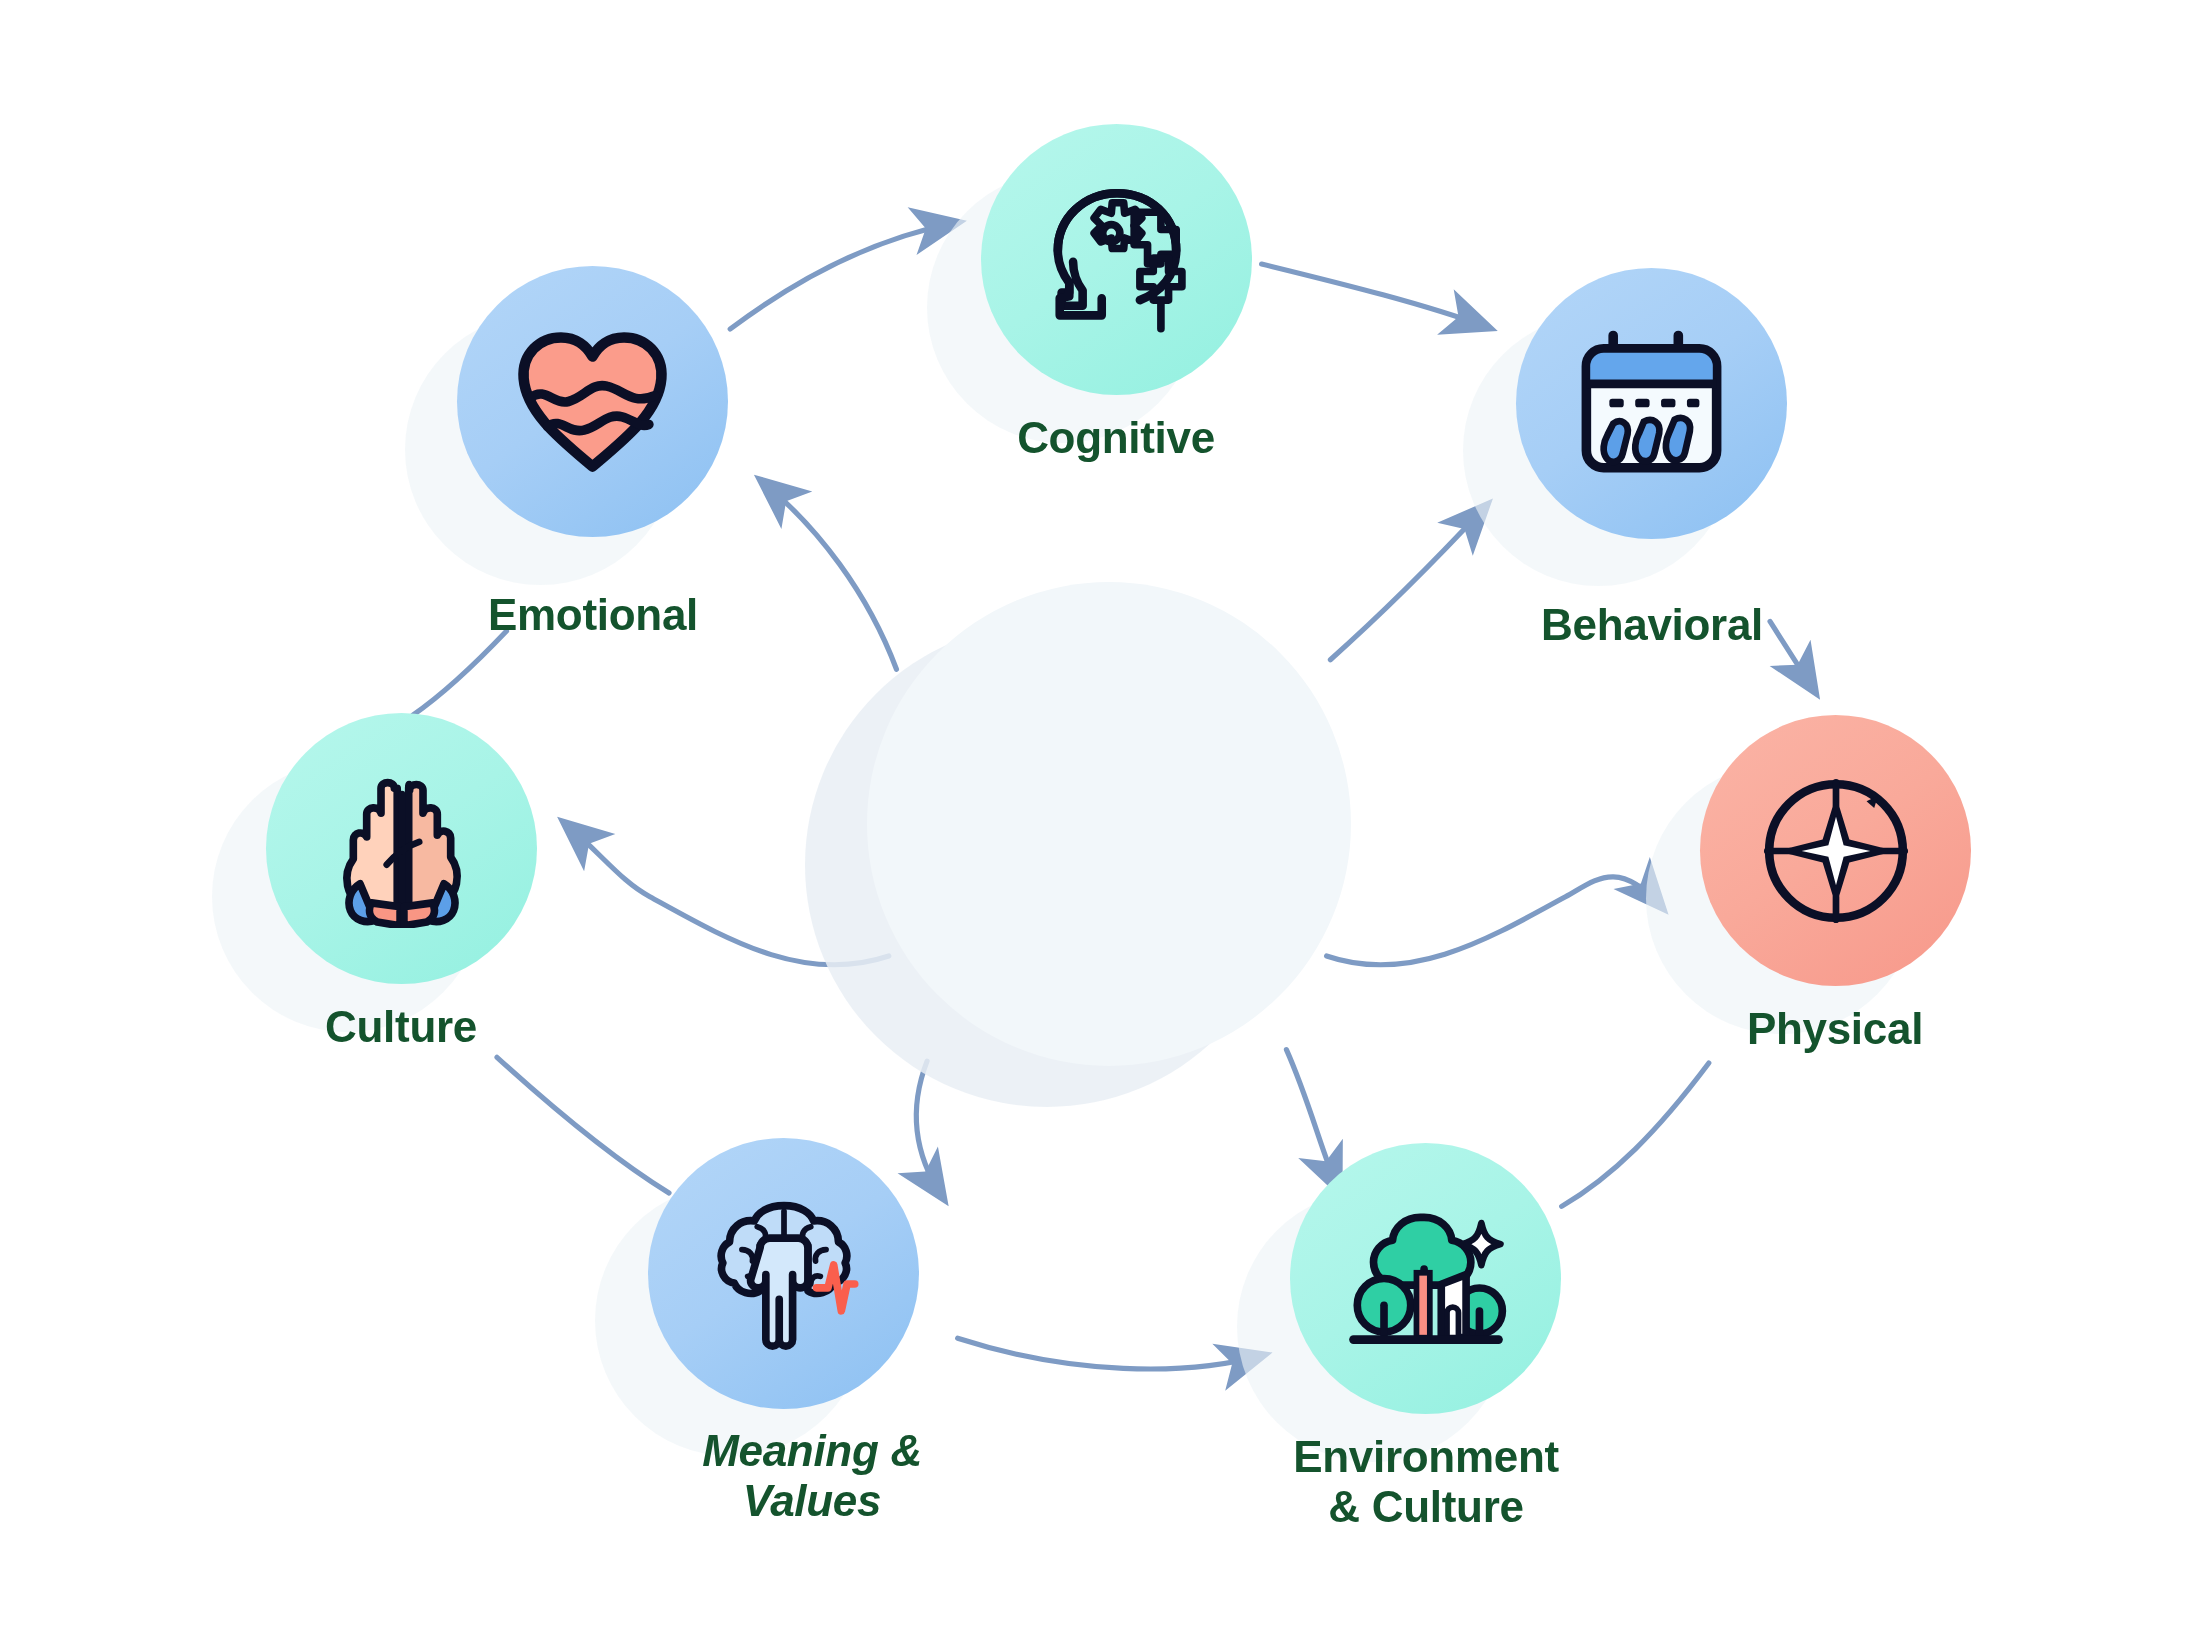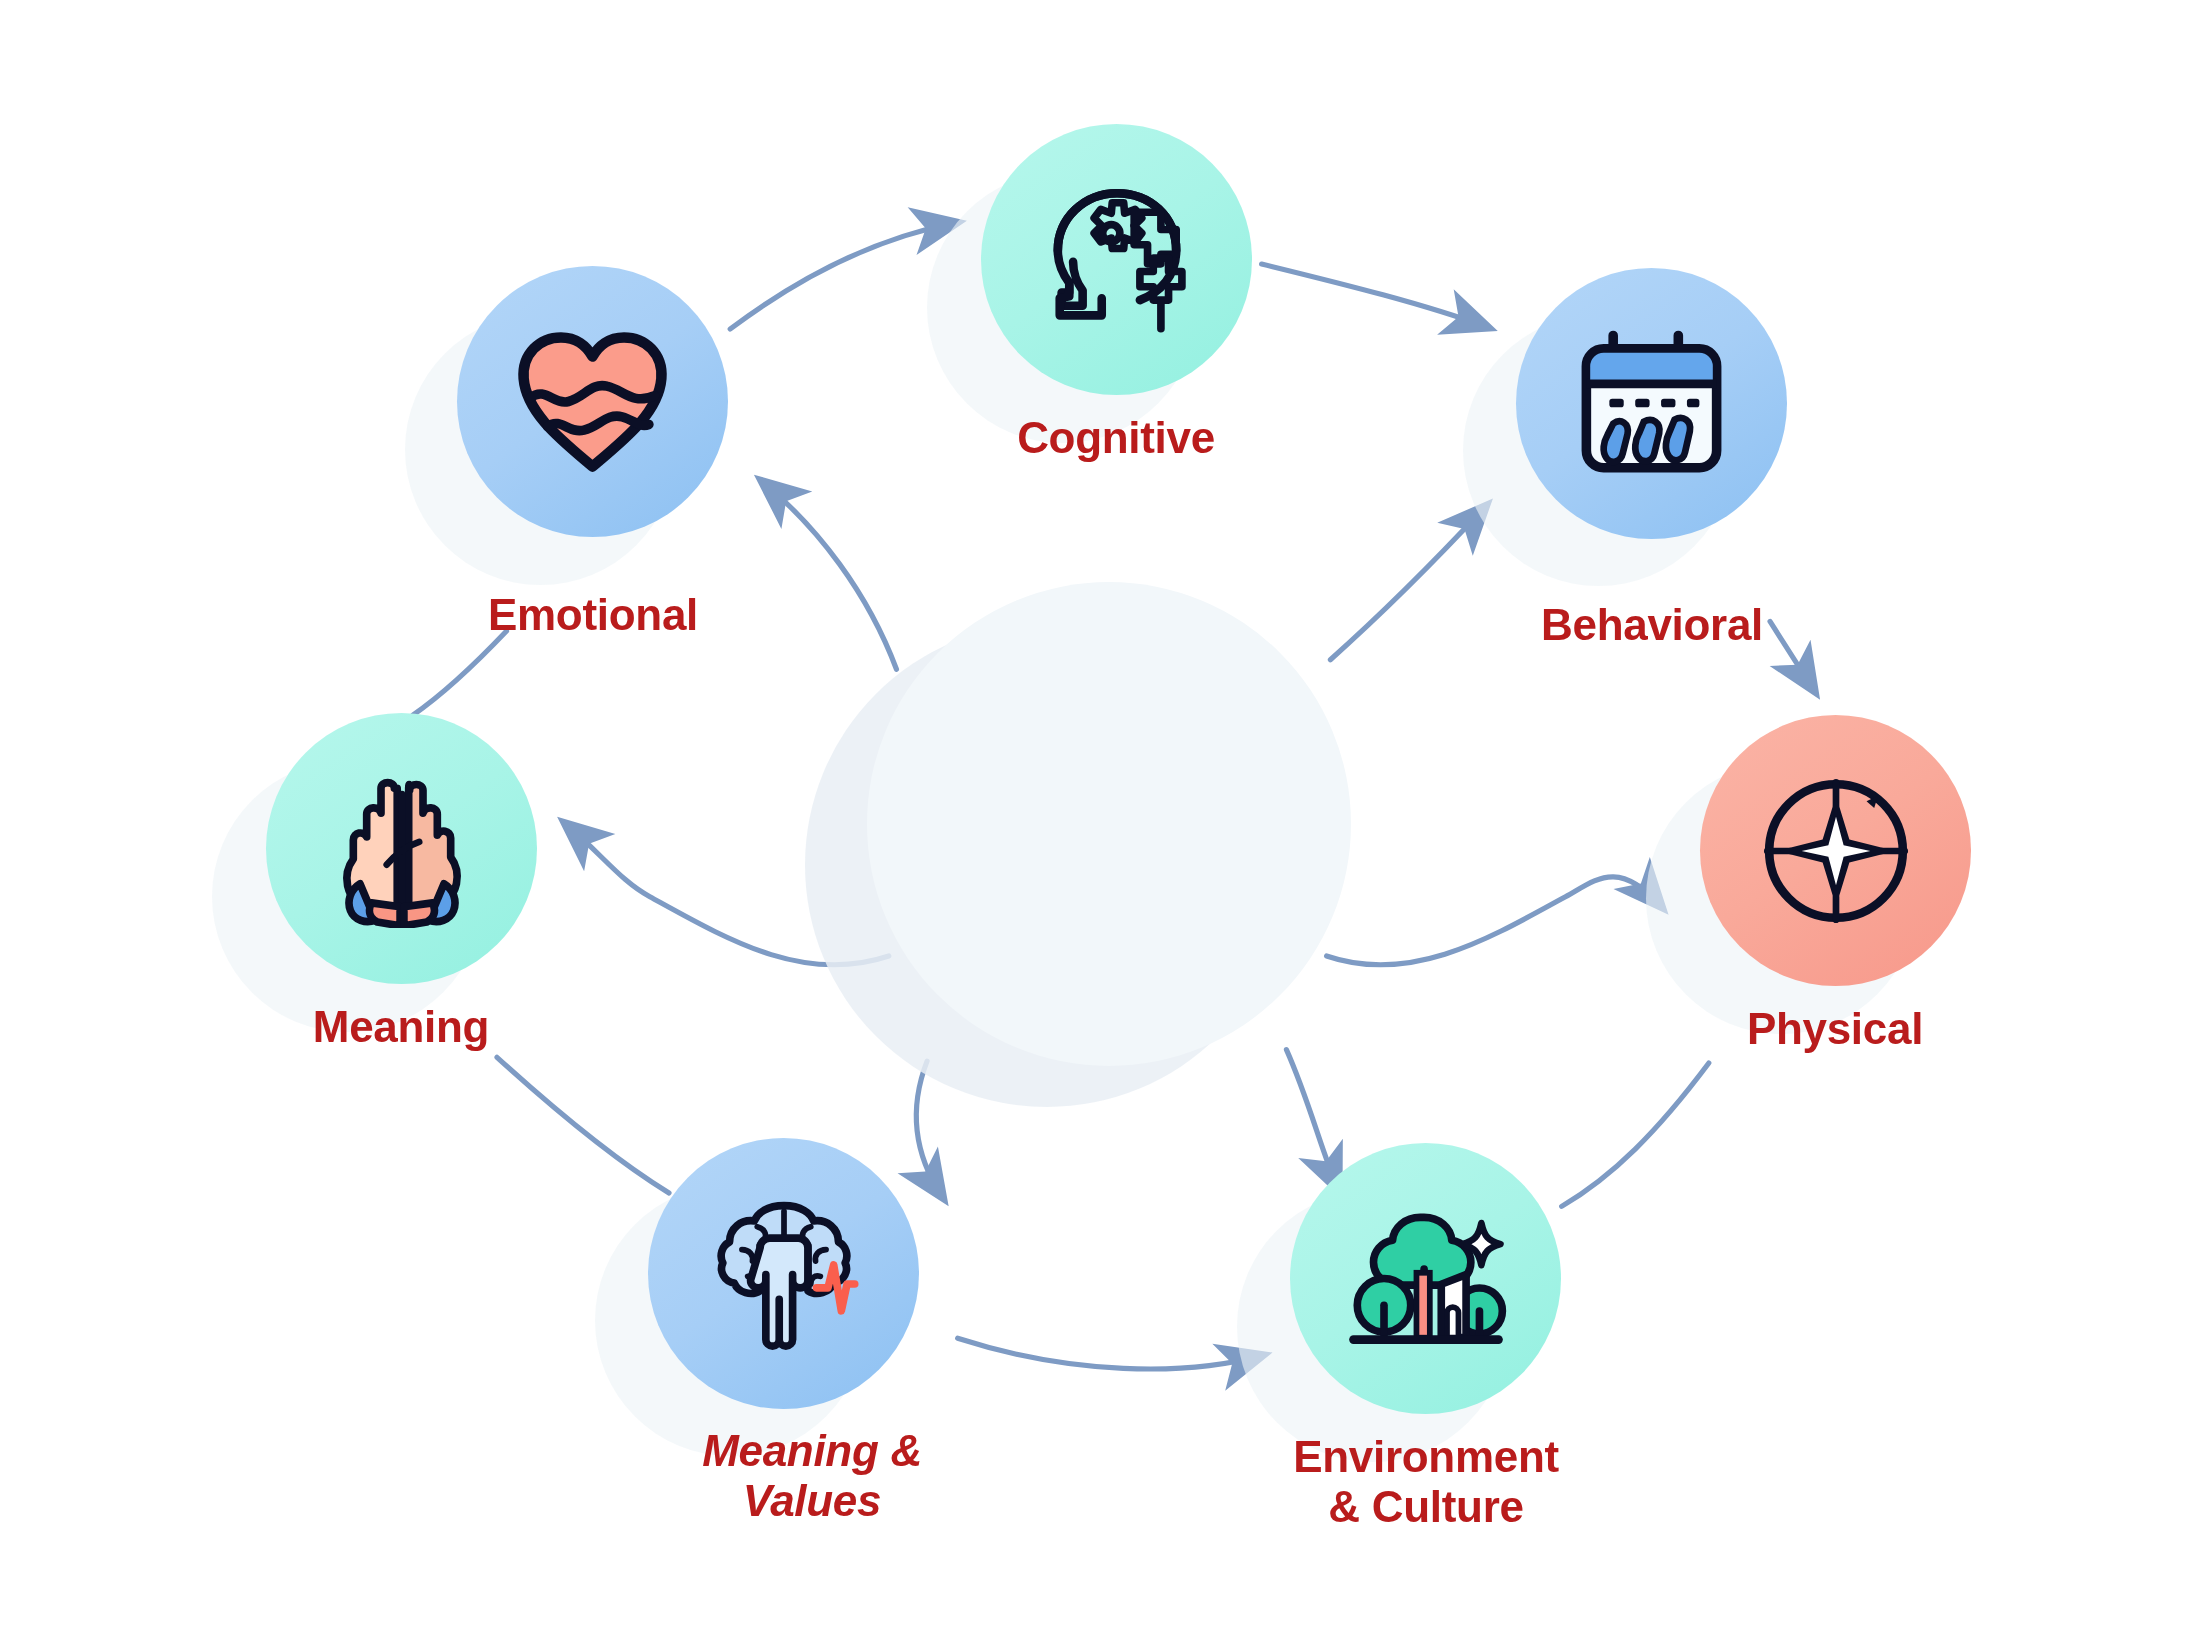--- a/index.html
+++ b/index.html
@@ -18,21 +18,21 @@
     position:absolute;border-radius:50%;
     display:flex;align-items:center;justify-content:center;
   }
   .shadow-disc{
     position:absolute;border-radius:50%;
     background:#eef3f7;opacity:.62;
   }
   .node-label{
     position:absolute;
     text-align:center;
-    color:#b91c1c;
+    color:#14532d;
     font-weight:700;
     font-size:44px;
     line-height:1.13;
     letter-spacing:-0.3px;
     white-space:pre-line;
     transform:translateX(-50%);
   }
   .center-core{
     position:absolute;border-radius:50%;
     background:#f2f7fa;
@@ -251,17 +251,17 @@
         <path d="M88 26 L 88 150" fill="none" stroke="#0b0f26" stroke-width="7" stroke-linecap="round"></path>
         <path d="M72 100 c 10 -12 22 -20 34 -24" fill="none" stroke="#0b0f26" stroke-width="7" stroke-linecap="round"></path>
 
         <path d="M44 120 c -10 6 -14 18 -10 28 c 4 10 16 14 26 10 Z" fill="#5c9fe8" stroke="#0b0f26" stroke-width="8" stroke-linejoin="round"></path>
         <path d="M132 120 c 10 6 14 18 10 28 c -4 10 -16 14 -26 10 Z" fill="#5c9fe8" stroke="#0b0f26" stroke-width="8" stroke-linejoin="round"></path>
 
         <path d="M56 140 c -4 8 -2 16 6 20 l 24 4 l 0 -20 Z" fill="#f99684" stroke="#0b0f26" stroke-width="8" stroke-linejoin="round"></path>
         <path d="M120 140 c 4 8 2 16 -6 20 l -24 4 l 0 -20 Z" fill="#f99684" stroke="#0b0f26" stroke-width="8" stroke-linejoin="round"></path>
       </svg>
     </div>
-    <div class="node-label" style="left:401px;top:1002px;width:382px;">Meaning</div>
+    <div class="node-label" style="left:401px;top:1002px;width:382px;">Culture</div>
   </div>
 
 </div>
 
 
 </body></html>

